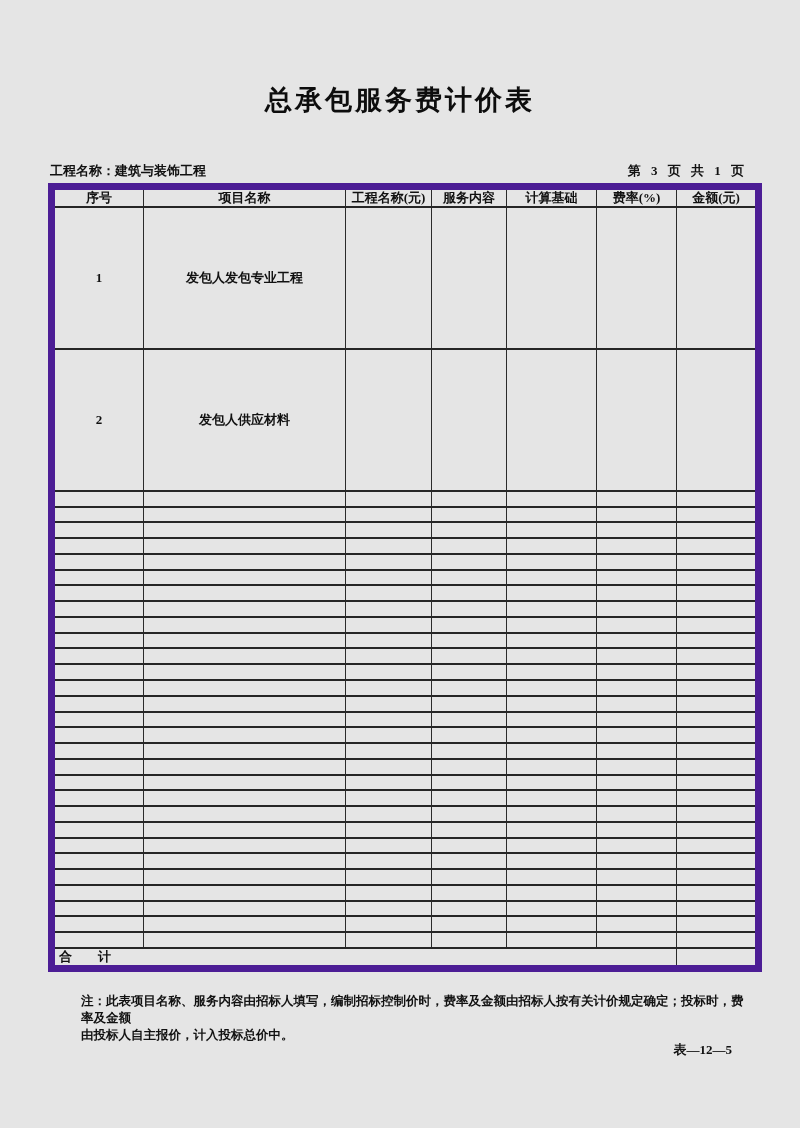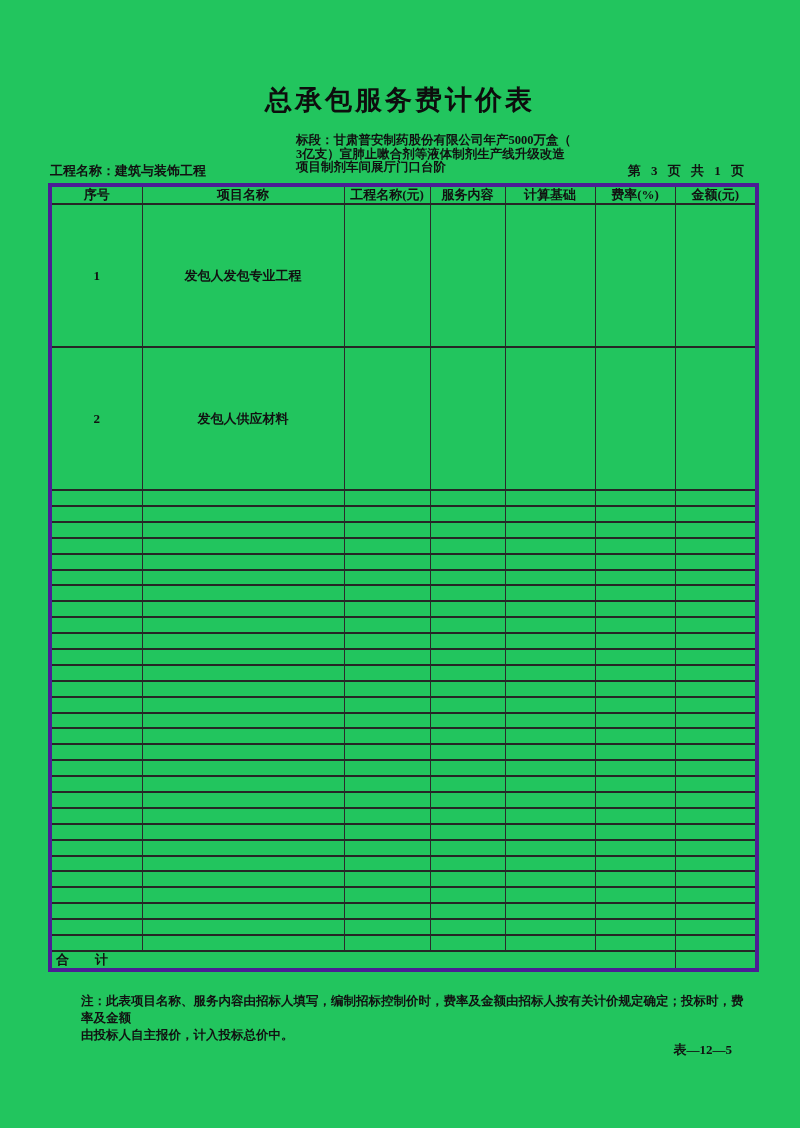--- a/index.html
+++ b/index.html
@@ -11,21 +11,21 @@
     width: 800px;
     height: 1128px;
     position: relative;
     font-family: "Liberation Serif", "DejaVu Serif", serif;
     color: #111111;
     font-weight: 600;
   }
   .page {
     position: absolute;
     inset: 0;
-    background: #22c55e;
+    background: #e5e5e5;
   }
   .doc-title {
     position: absolute;
     left: 0;
     right: 0;
     top: 82px;
     text-align: center;
     font-size: 27px;
     font-weight: 700;
     letter-spacing: 3px;
@@ -56,21 +56,21 @@
     white-space: nowrap;
   }
   table.doc-table {
     position: absolute;
     left: 48px;
     top: 183px;
     width: 707px;
     height: 789px;
     border-collapse: collapse;
     table-layout: fixed;
-    border: 4px solid #4c1d95;
+    border: 7px solid #4c1d95;
   }
   .doc-table th, .doc-table td {
     border-left: 1px solid #2b2b2b;
     border-right: 1px solid #2b2b2b;
     border-top: 2px solid #262626;
     border-bottom: 2px solid #262626;
     font-size: 13px;
     font-weight: 600;
     padding: 0 4px;
     overflow: hidden;
@@ -99,25 +99,20 @@
     white-space: nowrap;
   }
 </style>
 </head>
 <body>
 
 <div class="page">
 
   <div class="doc-title">总承包服务费计价表</div>
 
-  <div class="bid-block">
-    <div>标段：甘肃普安制药股份有限公司年产5000万盒（</div>
-    <div>3亿支）宣肺止嗽合剂等液体制剂生产线升级改造</div>
-    <div>项目制剂车间展厅门口台阶</div>
-  </div>
 
   <div class="project-name">工程名称：建筑与装饰工程</div>
 
   <div class="page-info">第 3 页 共 1 页</div>
 
   <table class="doc-table">
     <colgroup>
       <col style="width:92px">
         <col style="width:202px">
         <col style="width:86px">

